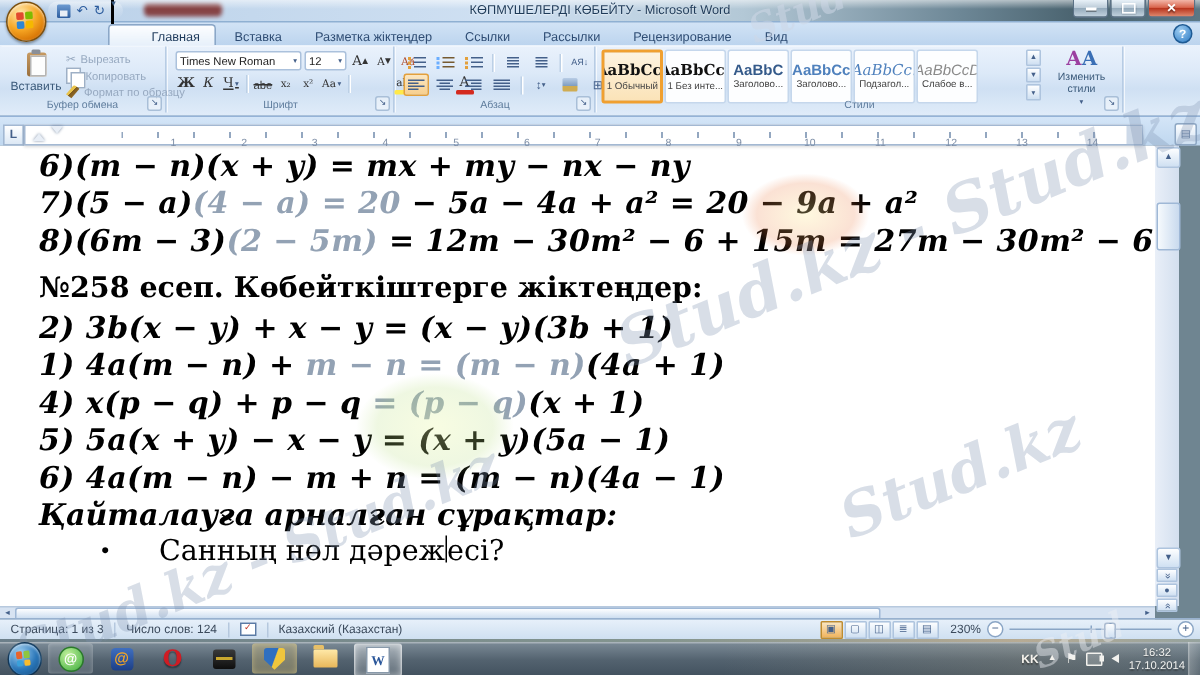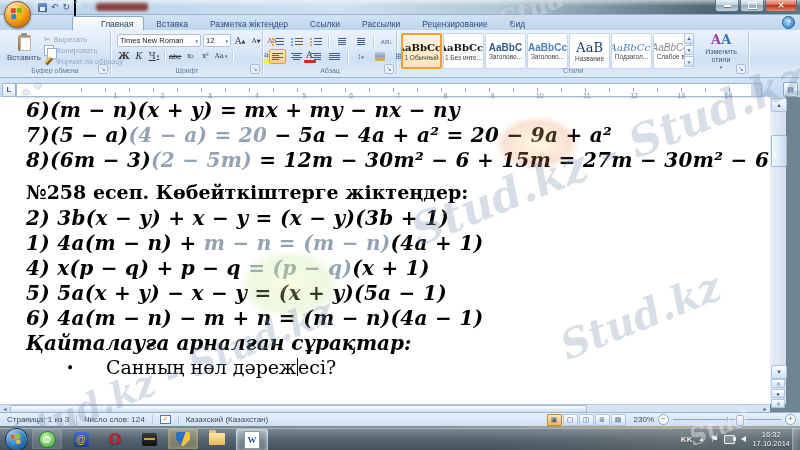--- a/index.html
+++ b/index.html
@@ -234,20 +234,21 @@
   .tray .mon{width:9px;height:7px;border:1px solid #fff;border-radius:1px;background:rgba(255,255,255,.2);}
   .spk{width:0;height:0;border-top:3px solid transparent;border-bottom:3px solid transparent;border-right:5px solid #fff;position:relative;}
   .spk::before{content:"";position:absolute;left:-8px;top:-2px;width:3px;height:4px;background:#fff;}
   .clock{text-align:center;font-size:7.5px;line-height:9px;text-shadow:0 1px 1px rgba(0,0,0,.5);}
   .show-desk{position:absolute;right:0;top:0;width:7px;height:22px;background:linear-gradient(90deg,rgba(255,255,255,.25),rgba(255,255,255,.08));border-left:1px solid rgba(255,255,255,.4);}
 </style>
 </head>
 <body>
 
 <div class="titlebar">
+  <div class="win-title">КӨПМҮШЕЛЕРДІ КӨБЕЙТУ - Microsoft Word</div>
   <div class="redacted"></div>
   <div class="win-btns">
     <div class="wbtn">
         <span class="bar"></span>
       </div>
     <div class="wbtn">
         <span class="box"></span>
       </div>
     <div class="wbtn close">
         <span class="x">✕</span>
@@ -453,24 +454,20 @@
   <div class="chip v-h1">
     <span class="chip-sample">AaBbC</span>
     <span class="chip-name">Заголово...</span>
   </div>
 
   <div class="chip v-h2">
     <span class="chip-sample">AaBbCc</span>
     <span class="chip-name">Заголово...</span>
   </div>
 
-  <div class="chip v-title">
-    <span class="chip-sample">АаВ</span>
-    <span class="chip-name">Название</span>
-  </div>
 
   <div class="chip v-subtitle">
     <span class="chip-sample">AaBbCc.</span>
     <span class="chip-name">Подзагол...</span>
   </div>
 
   <div class="chip v-subtle">
     <span class="chip-sample">AaBbCcD</span>
     <span class="chip-name">Слабое в...</span>
   </div>

